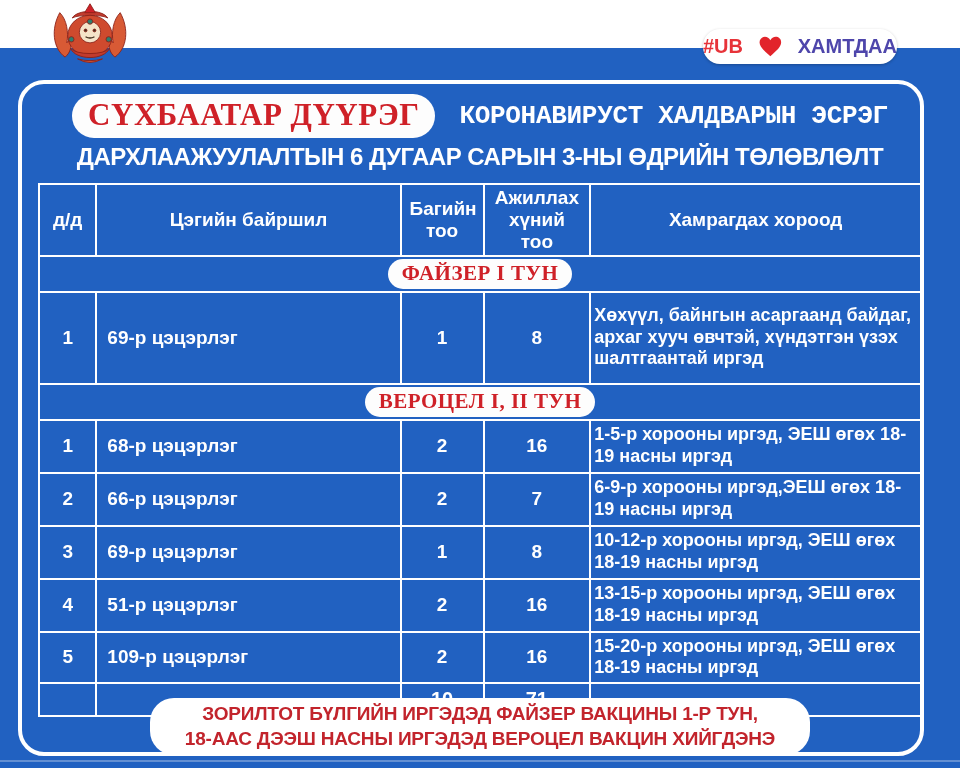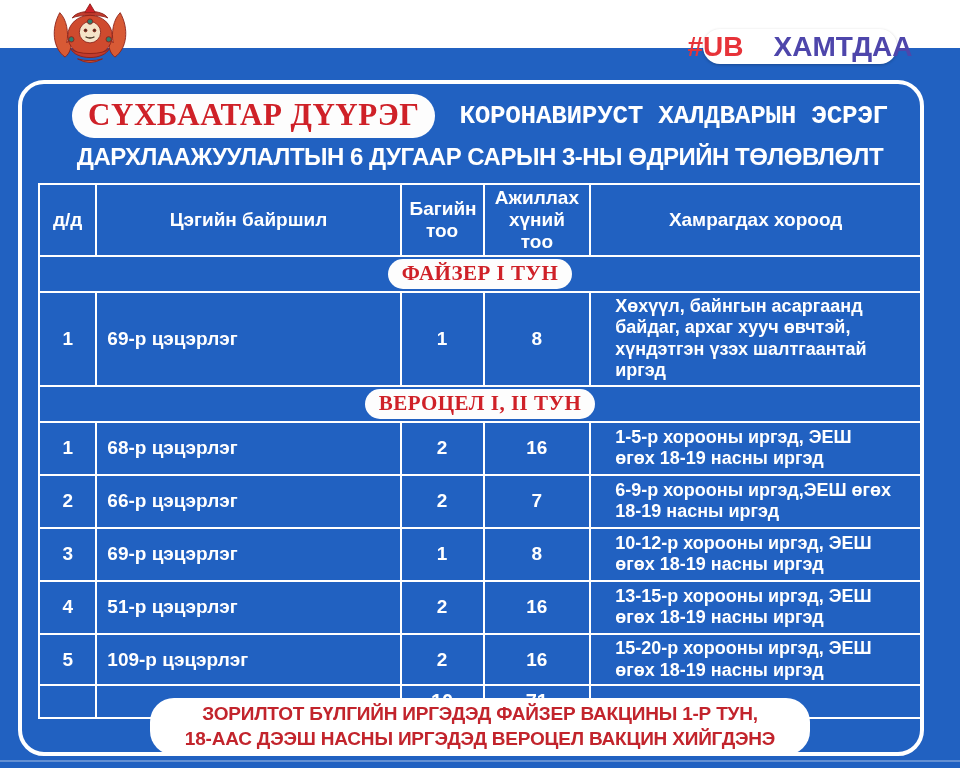--- a/index.html
+++ b/index.html
@@ -24,21 +24,21 @@
     color:#ffffff; line-height:1.1; letter-spacing:.5px;
   }
   .org-line1 { font-size:19px; font-weight:bold; }
   .org-line2 { font-size:14.5px; font-weight:bold; }
 
   .badge {
     position:absolute; left:703px; top:29px; width:194px; height:35px; z-index:6;
     background:#ffffff; border-radius:17px;
     display:flex; align-items:center; justify-content:center; gap:14px;
     box-shadow:0 1px 3px rgba(0,0,0,.25);
-    font-weight:bold; font-size:28px;
+    font-weight:bold; font-size:20px;
   }
   .badge .hash { color:#e73339; }
   .badge .together { color:#4e46ab; }
   .badge svg { width:30px; height:27px; margin:0 1px; }
 
   
   .panel {
     position:absolute; left:18px; top:80px; width:906px; height:676px;
     border:4px solid #ffffff; border-radius:26px;
   }
@@ -78,21 +78,21 @@
   td, th {
     border:2px solid #ffffff; color:#ffffff; vertical-align:middle;
     padding:2px 8px; background:#2161c1;
   }
   th { font-size:19px; font-weight:bold; text-align:center; line-height:1.15; }
   tr.head-row { height:55px; }
   tr.section-row td { height:31px; padding:2px 4px; }
   tr.section-row { height:31px; }
   td.num { text-align:center; font-size:19px; font-weight:bold; }
   td.loc { text-align:left; font-size:19px; font-weight:bold; padding-left:10px; }
-  td.khoroo { text-align:left; font-size:18px; font-weight:bold; line-height:1.2; padding:3px 24px; }
+  td.khoroo { text-align:left; font-size:18px; font-weight:bold; line-height:1.2; padding:3px 3px; }
   tr.row-tall { height:92px; }
   tr.row-std  { height:53px; }
   tr.row-last { height:48px; }
   tr.total-row { height:33px; }
   tr.total-row td { font-size:20px; font-weight:bold; text-align:center; }
   .section-pill {
     display:inline-block; background:#fdfdfd; border-radius:16px;
     padding:2px 14px 3px 14px; color:#cf2128;
     font-family:"Liberation Serif", serif; font-weight:bold; font-size:21px;
     letter-spacing:.5px;

